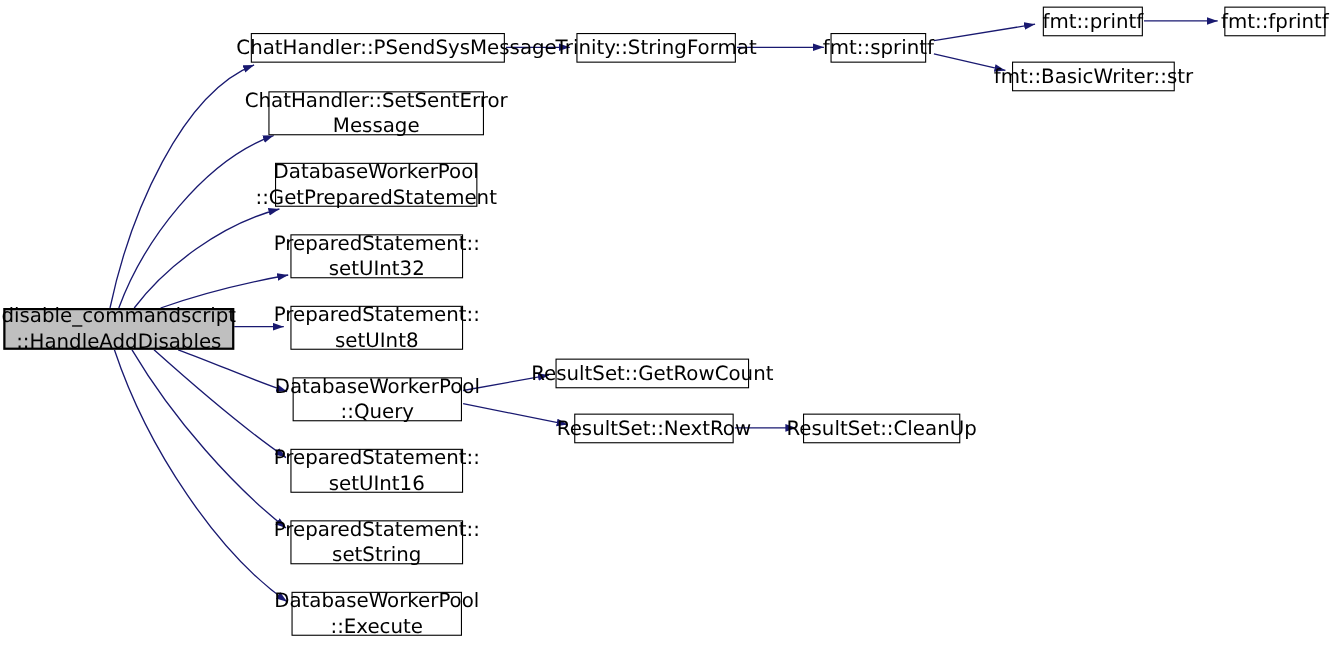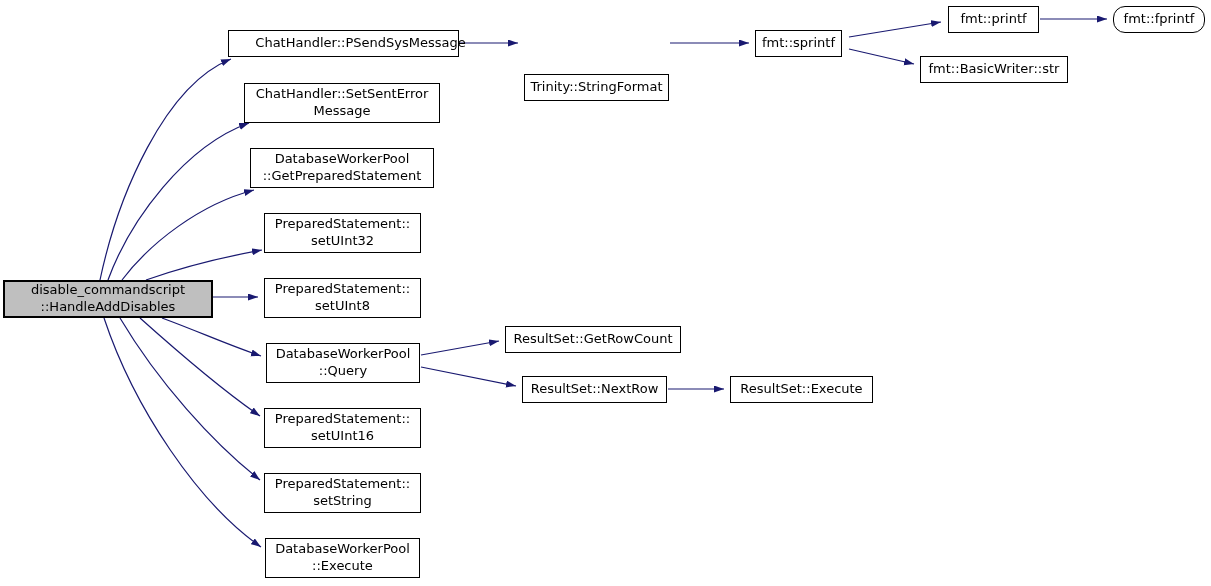--- a/index.html
+++ b/index.html
@@ -28,21 +28,21 @@
   }
   .arrowhead {
     fill: var(--edge, #191970);
   }
   .node {
     position: absolute;
     box-sizing: border-box;
     background: var(--node-fill, #ffffff);
     border: 1px solid var(--node-border, #000000);
     color: var(--text, #000000);
-    font-size: 13px;
+    font-size: 18px;
     line-height: 1.28;
     display: flex;
     align-items: center;
     justify-content: center;
     text-align: center;
     white-space: pre-line;
     cursor: pointer;
   }
   .node-main {
     background: var(--highlight-fill, #bfbfbf);
@@ -78,27 +78,27 @@
     <path class="edge" d="M421,355 L499,341" marker-end="url(#arrow)"></path>
     <path class="edge" d="M421,367 L516,386" marker-end="url(#arrow)"></path>
     <path class="edge" d="M668,389 L724,389" marker-end="url(#arrow)"></path>
   </svg>
 
   <div class="node node-main" style="left:3px; top:280px; width:210px; height:38px;">disable_commandscript
 ::HandleAddDisables</div>
 
   <div class="node" style="left:228px; top:30px; width:231px; height:27px;padding-left:34px;">ChatHandler::PSendSysMessage</div>
 
-  <div class="node" style="left:524px; top:30px; width:145px; height:27px;margin-top:44px;">Trinity::StringFormat</div>
+  <div class="node" style="left:524px; top:30px; width:145px; height:27px;">Trinity::StringFormat</div>
 
   <div class="node" style="left:755px; top:30px; width:87px; height:27px;">fmt::sprintf</div>
 
   <div class="node" style="left:948px; top:6px; width:91px; height:27px;">fmt::printf</div>
 
-  <div class="node" style="left:1113px; top:6px; width:92px; height:27px;border-radius:12px;">fmt::fprintf</div>
+  <div class="node" style="left:1113px; top:6px; width:92px; height:27px;">fmt::fprintf</div>
 
   <div class="node" style="left:920px; top:56px; width:148px; height:27px;">fmt::BasicWriter::str</div>
 
   <div class="node" style="left:244px; top:83px; width:196px; height:40px;">ChatHandler::SetSentError
 Message</div>
 
   <div class="node" style="left:250px; top:148px; width:184px; height:40px;">DatabaseWorkerPool
 ::GetPreparedStatement</div>
 
   <div class="node" style="left:264px; top:213px; width:157px; height:40px;">PreparedStatement::
@@ -107,21 +107,21 @@
   <div class="node" style="left:264px; top:278px; width:157px; height:40px;">PreparedStatement::
 setUInt8</div>
 
   <div class="node" style="left:266px; top:343px; width:154px; height:40px;">DatabaseWorkerPool
 ::Query</div>
 
   <div class="node" style="left:505px; top:326px; width:176px; height:27px;">ResultSet::GetRowCount</div>
 
   <div class="node" style="left:522px; top:376px; width:145px; height:27px;">ResultSet::NextRow</div>
 
-  <div class="node" style="left:730px; top:376px; width:143px; height:27px;">ResultSet::Execute</div>
+  <div class="node" style="left:730px; top:376px; width:143px; height:27px;">ResultSet::CleanUp</div>
 
   <div class="node" style="left:264px; top:408px; width:157px; height:40px;">PreparedStatement::
 setUInt16</div>
 
   <div class="node" style="left:264px; top:473px; width:157px; height:40px;">PreparedStatement::
 setString</div>
 
   <div class="node" style="left:265px; top:538px; width:155px; height:40px;">DatabaseWorkerPool
 ::Execute</div>
 

